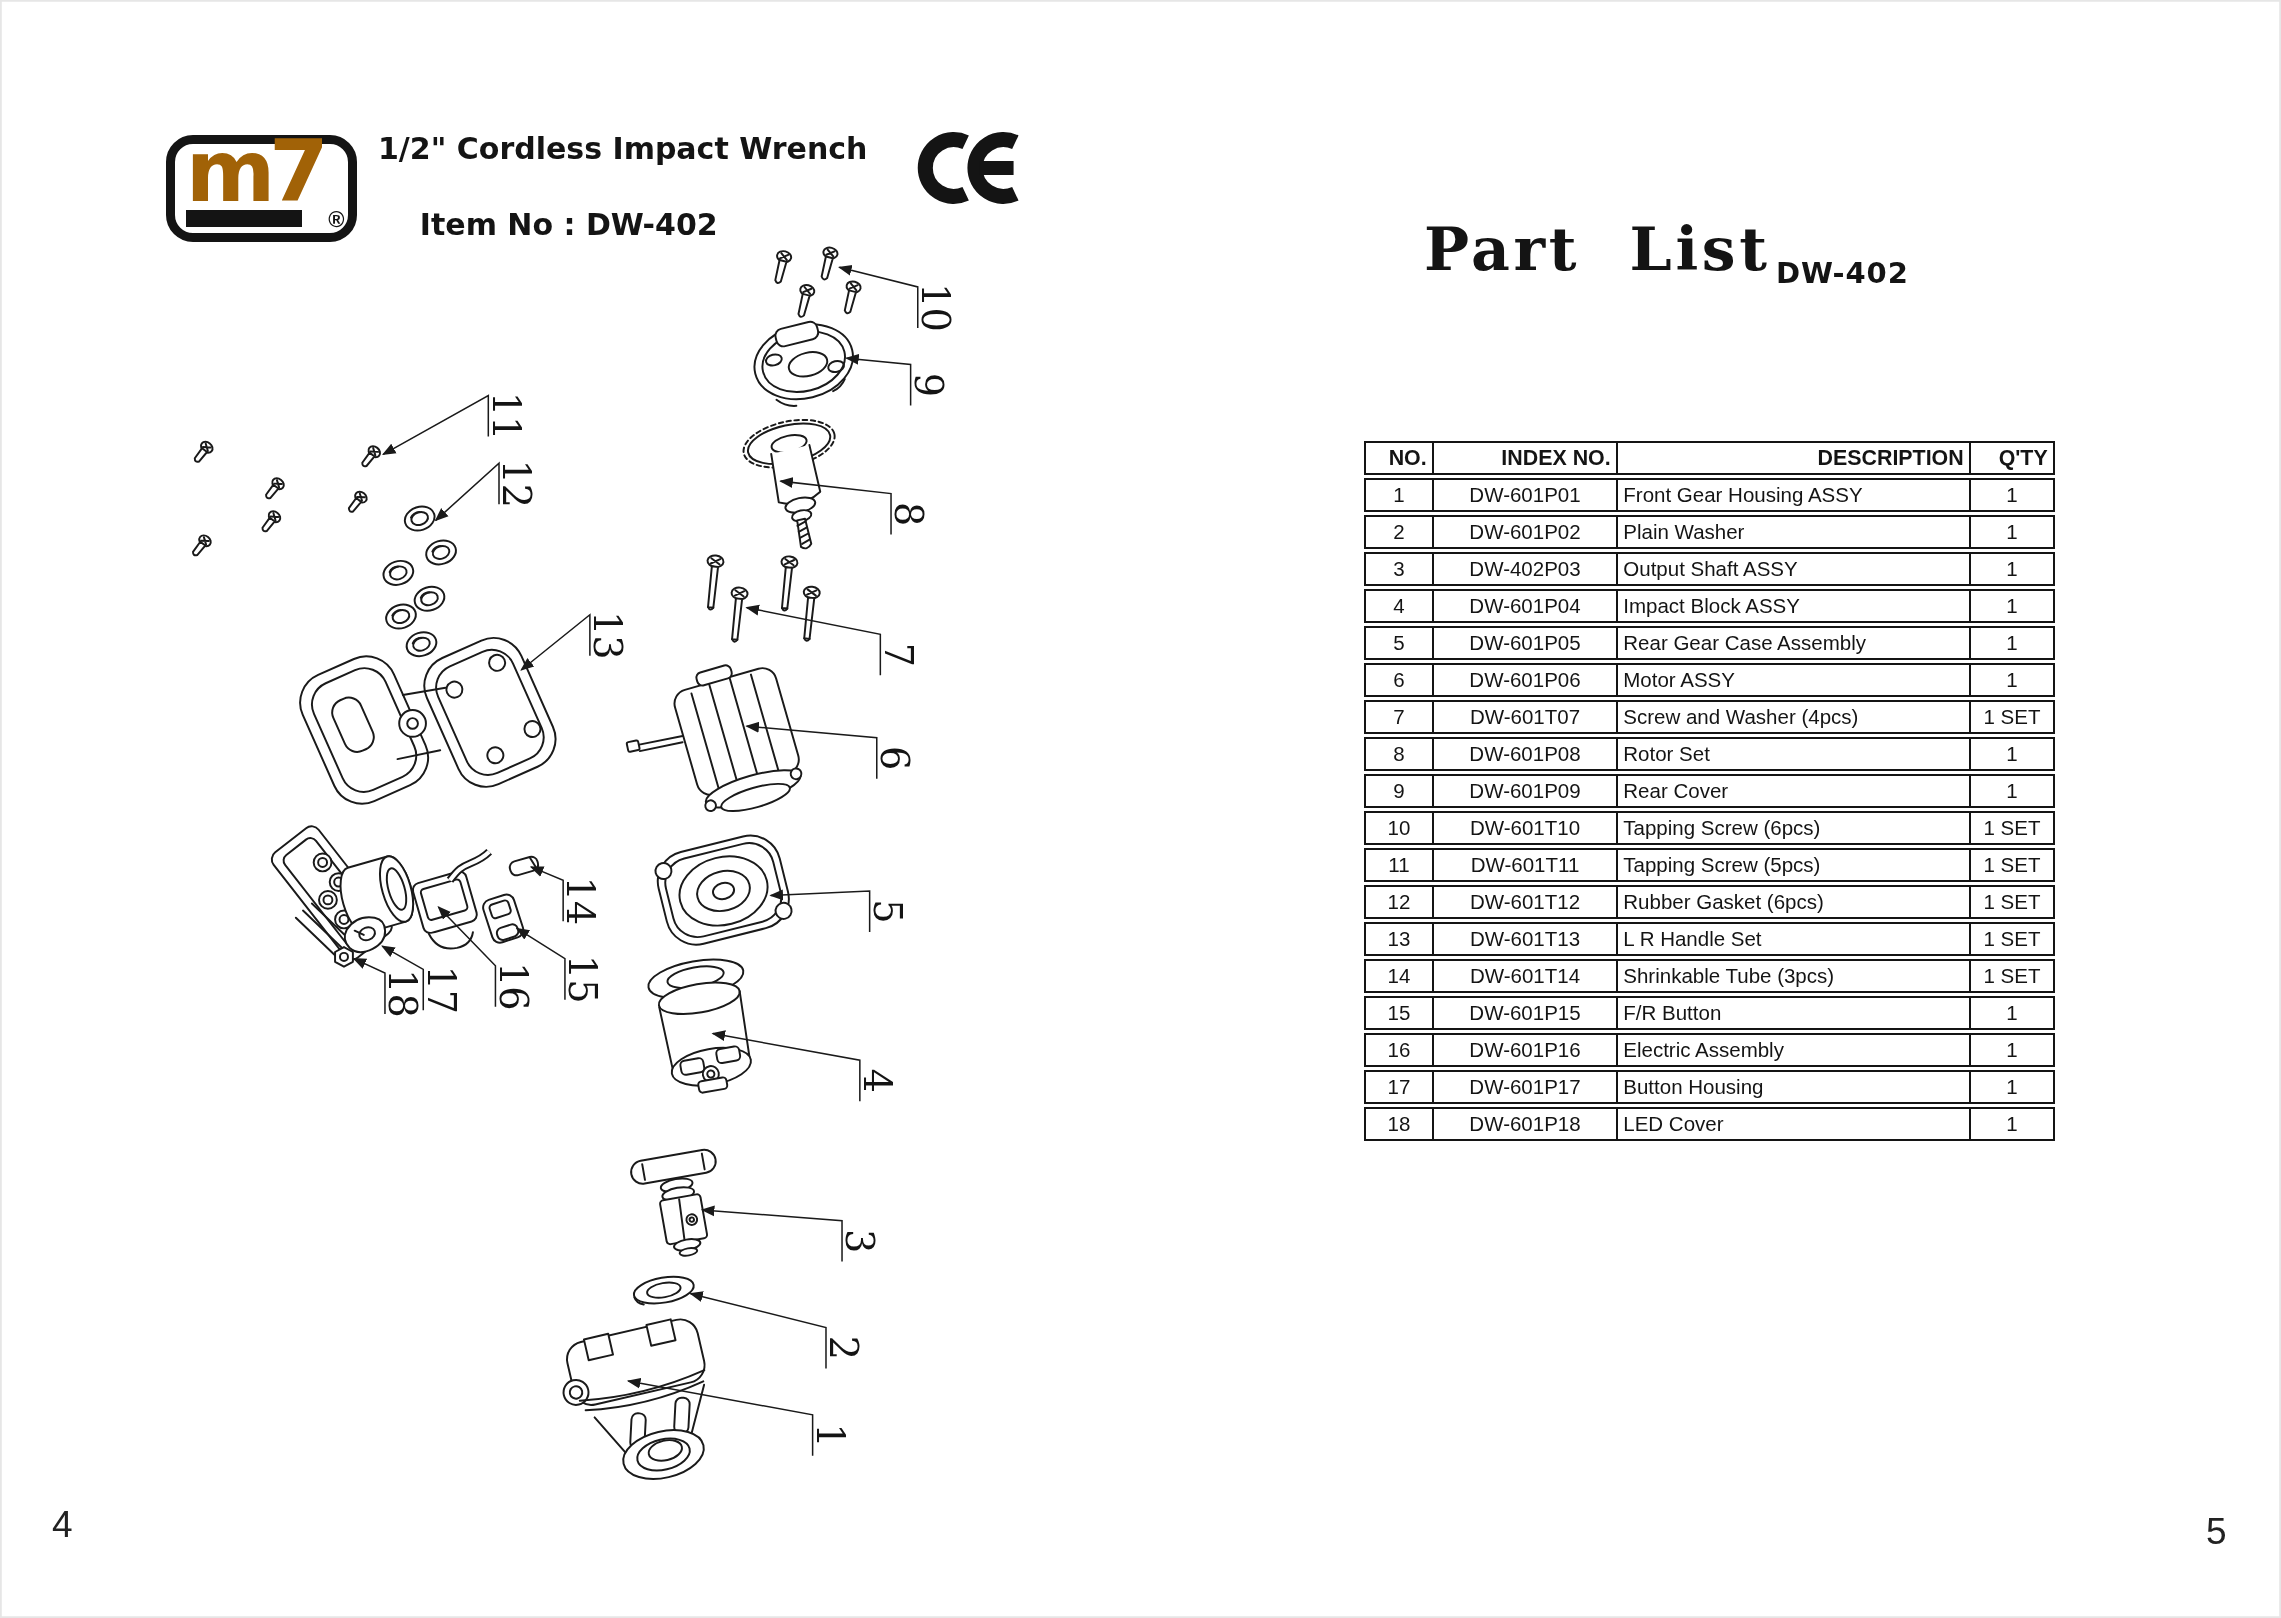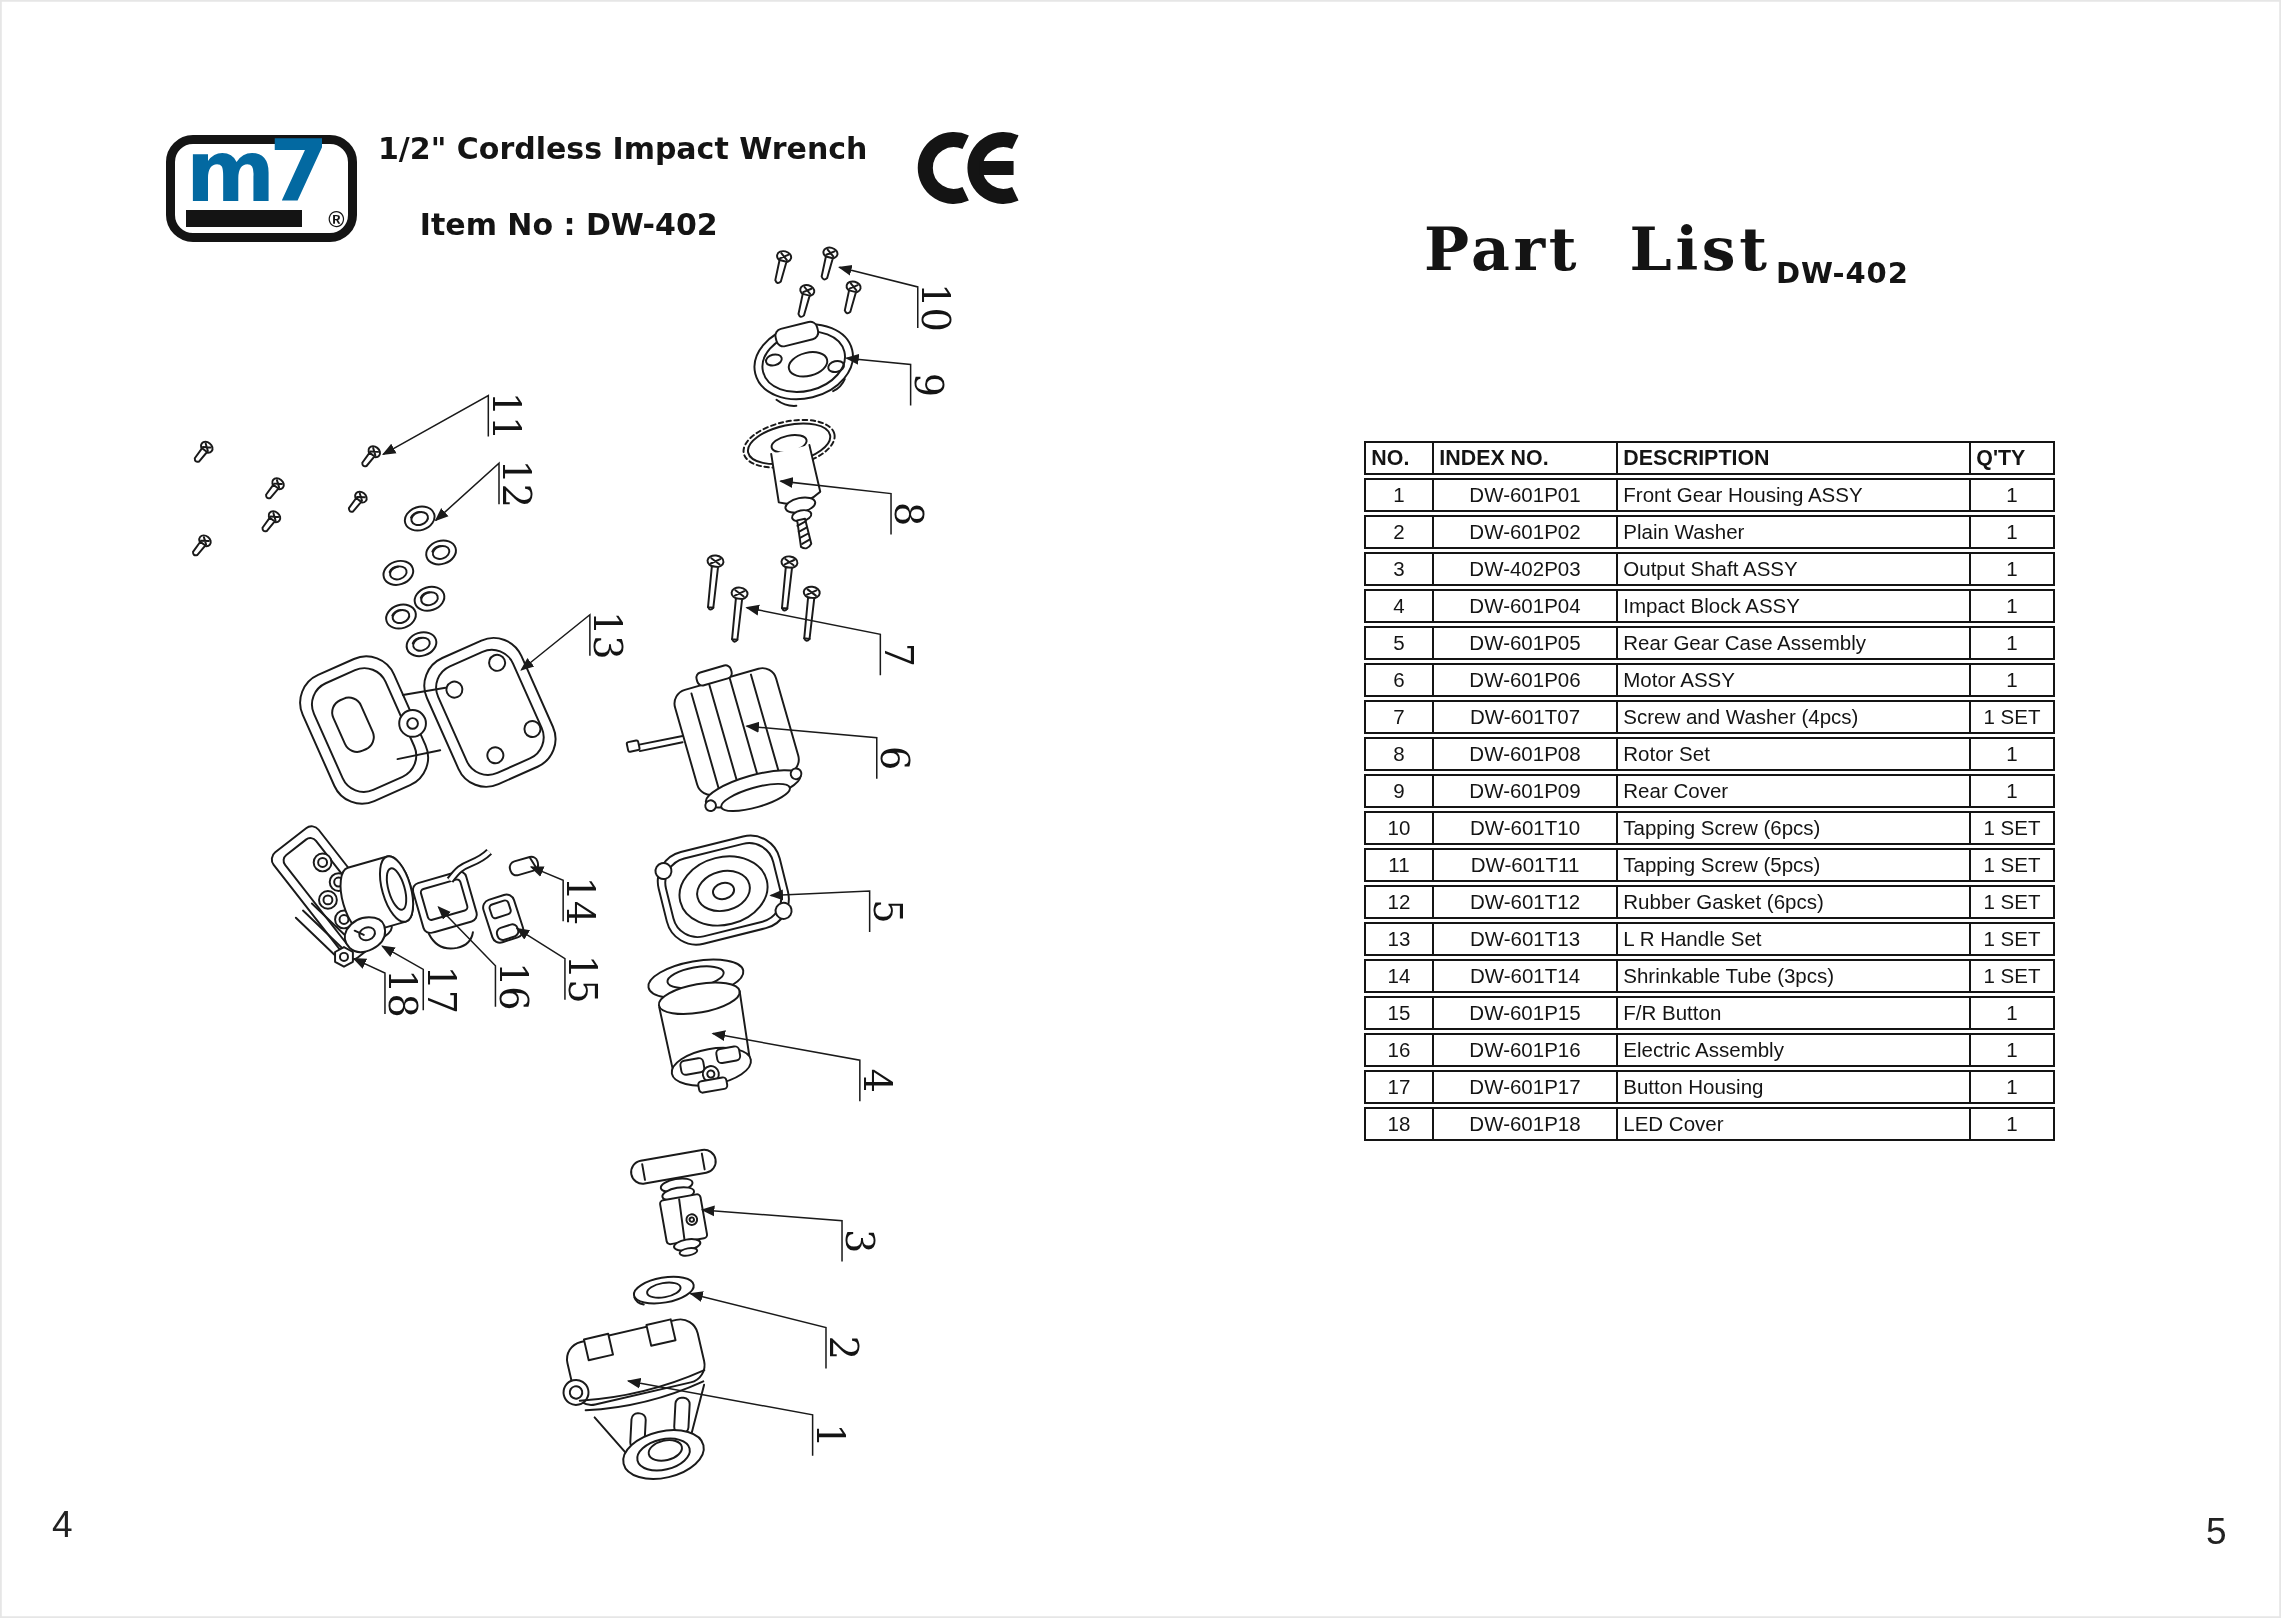--- a/index.html
+++ b/index.html
@@ -4,41 +4,41 @@
 <style>
   html,body{margin:0;padding:0;background:#ffffff;}
   .page{position:relative;width:2281px;height:1618px;background:#ffffff;overflow:hidden;
         font-family:"Liberation Sans",sans-serif;color:#141414;
         box-shadow:inset 0 0 0 1.8px #e6e6e6;}
 
   
   .logo{position:absolute;left:166px;top:135px;width:173px;height:89px;
         border:9.8px solid #141414;border-radius:27px;}
   .logo-text{position:absolute;left:10.7px;top:-23px;font-family:"DejaVu Sans",sans-serif;
-        font-weight:900;font-size:86px;letter-spacing:-6.2px;color:#0369a1;}
+        font-weight:900;font-size:86px;letter-spacing:-6.2px;color:#a16207;}
   .logo-bar{position:absolute;left:10.7px;bottom:6.2px;width:116px;height:17px;background:#141414;}
   .logo-reg{position:absolute;right:3.6px;bottom:0px;font-size:22px;font-weight:bold;}
   .product-title{position:absolute;left:378px;top:130px;font-family:"DejaVu Sans",sans-serif;
         font-weight:bold;font-size:30px;line-height:38px;white-space:pre;}
   .ce{position:absolute;left:916px;top:125px;}
 
   
   .plist-title{position:absolute;left:1424px;top:214px;font-family:"DejaVu Serif","Liberation Serif",serif;
         font-weight:bold;font-size:60px;letter-spacing:3.6px;word-spacing:25px;text-align:right;}
   .plist-sub{position:absolute;left:1776px;top:256px;font-family:"DejaVu Sans",sans-serif;
         font-weight:bold;font-size:29px;letter-spacing:0.9px;}
 
   
   table.parts{position:absolute;left:1364px;top:438px;width:690px;table-layout:fixed;
         border-collapse:separate;border-spacing:0 3.6px;font-size:20.5px;}
   table.parts th,table.parts td{box-sizing:border-box;height:34px;padding:0 5.3px;background:#fff;
         border-top:2.7px solid #141414;border-bottom:2.7px solid #141414;border-left:2.7px solid #141414;
         overflow:hidden;white-space:nowrap;}
   table.parts th:last-child,table.parts td:last-child{border-right:2.7px solid #141414;margin-left:12px;}
-  table.parts th{font-weight:bold;text-align:left;font-size:21.4px;}
+  table.parts th{font-weight:bold;text-align:right;font-size:21.4px;}
   td.c-no,td.c-qty,td.c-idx{text-align:center;}
   td.c-desc{text-align:left;padding-left:7.1px;}
 
   
   .pgno{position:absolute;font-size:37px;color:#222;}
   .pgno.left{left:52px;top:1504px;}
   .pgno.right{left:2206px;top:1511px;}
 
   
   svg.diagram{position:absolute;left:0;top:0;}

